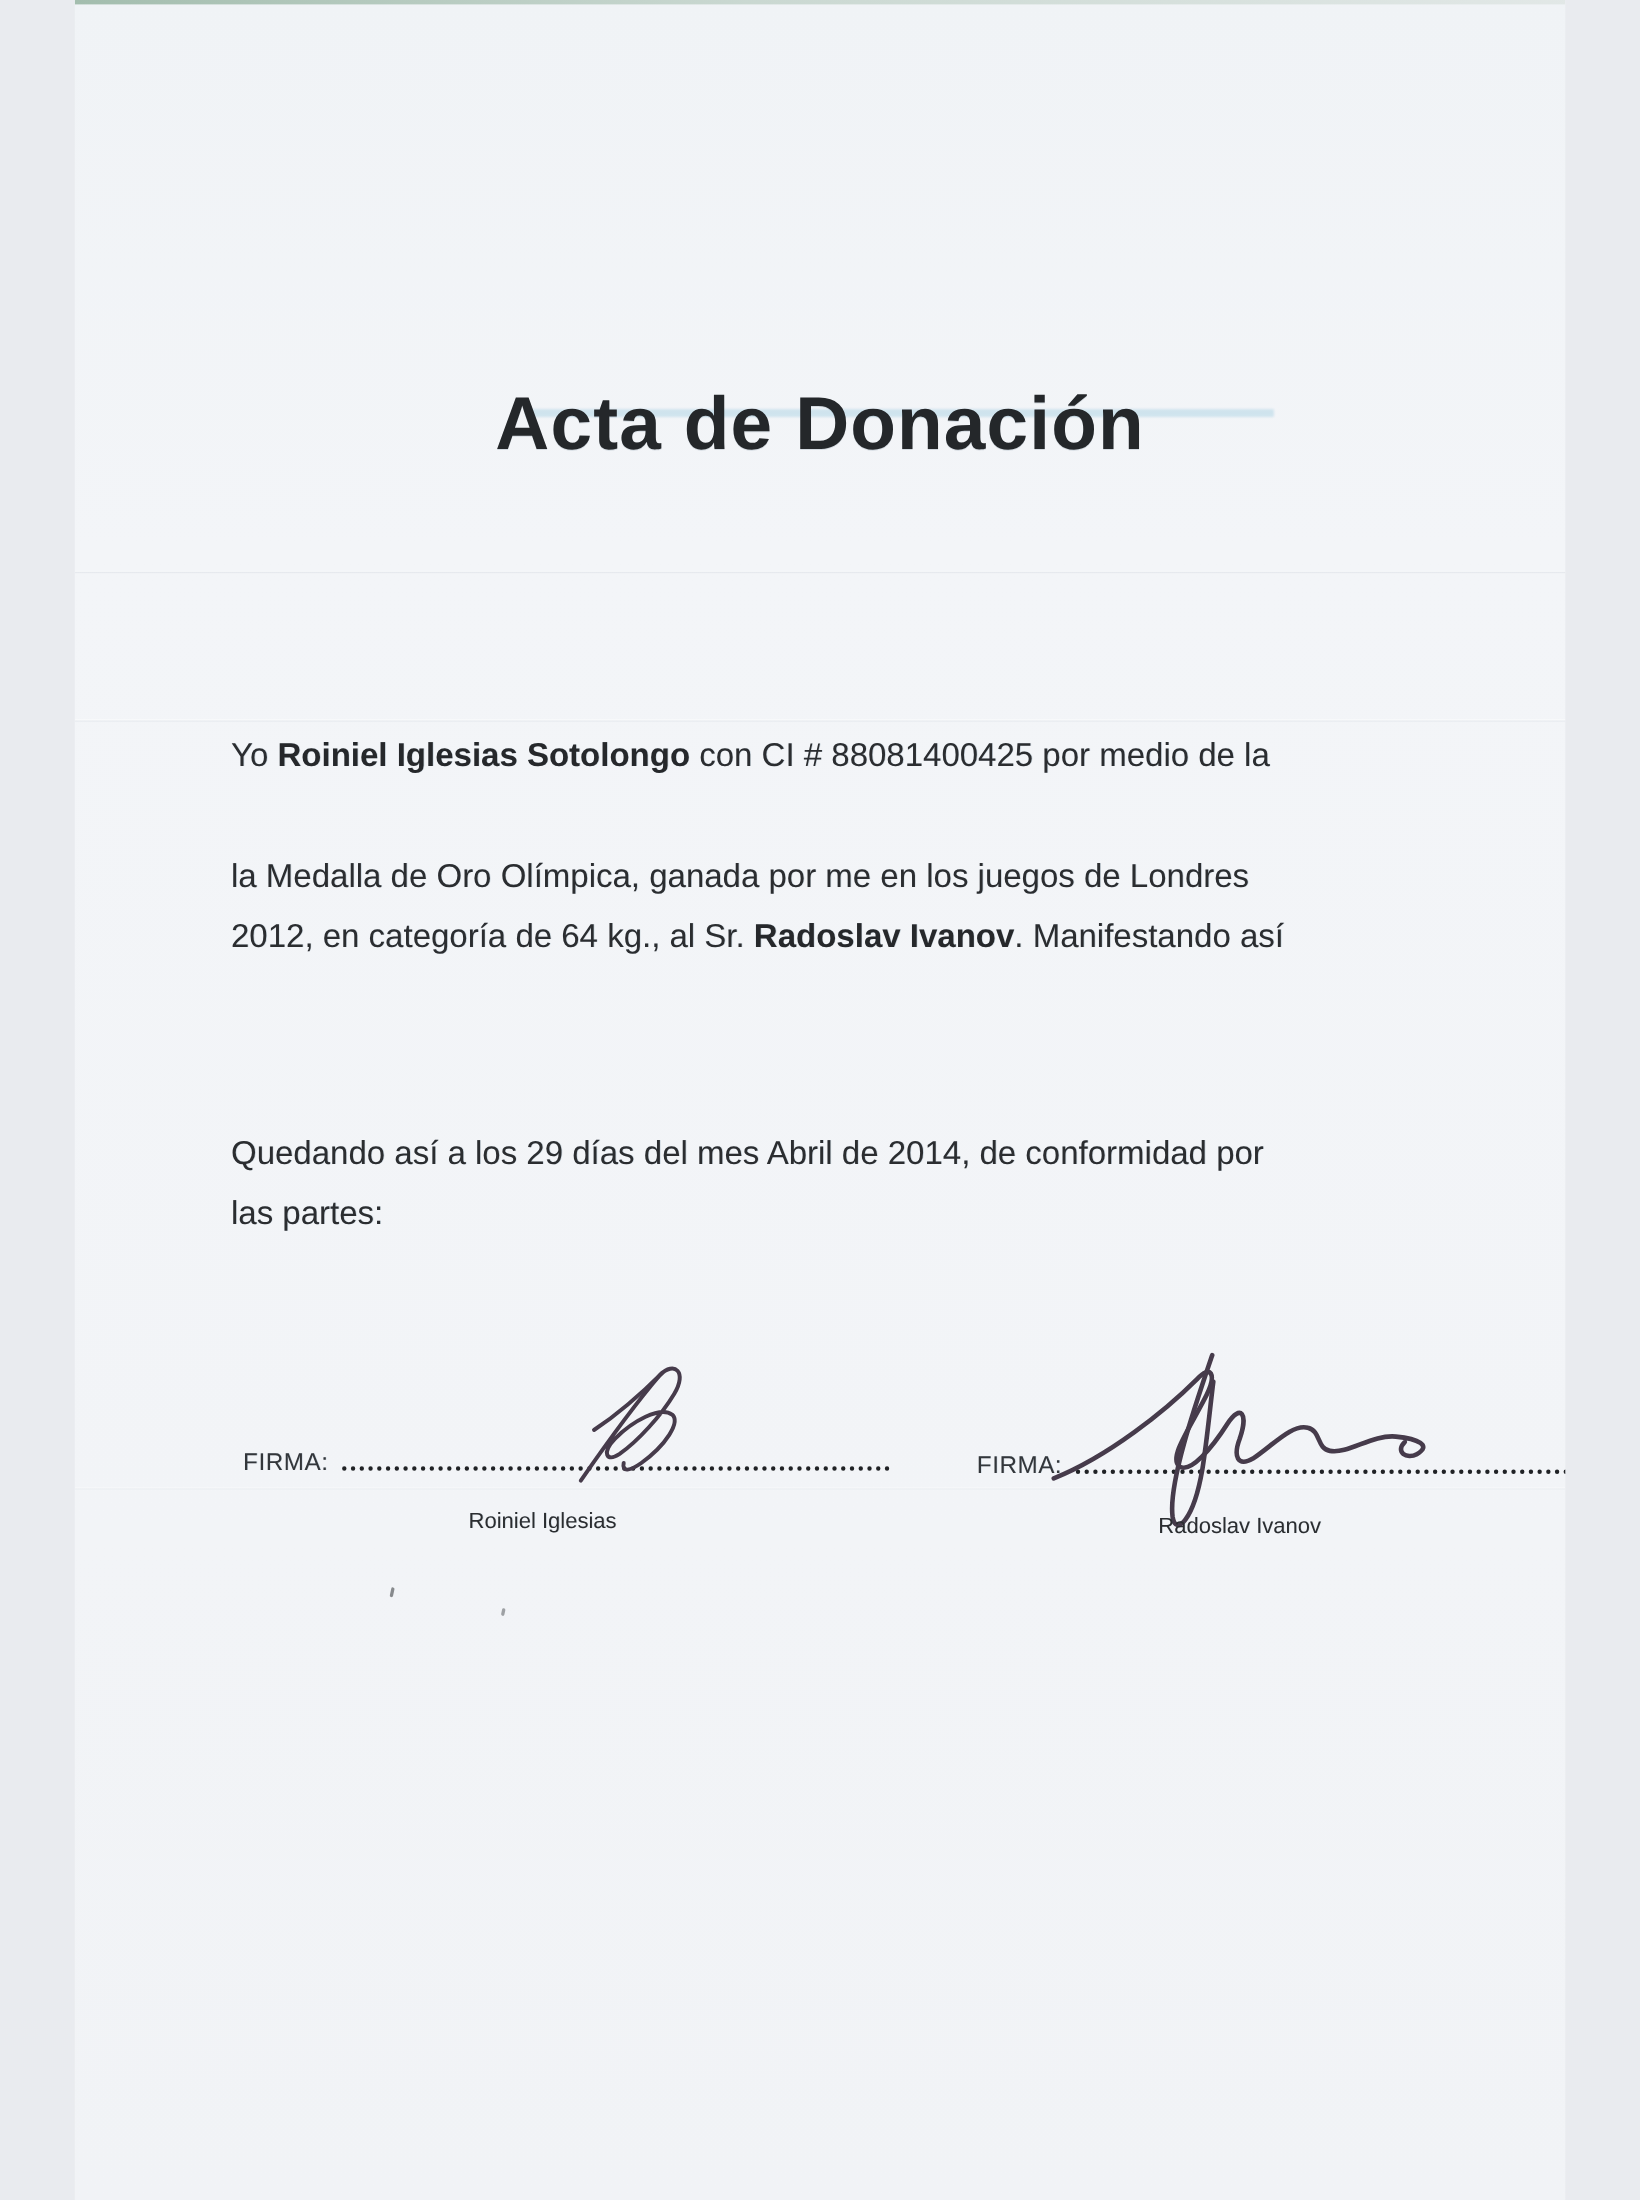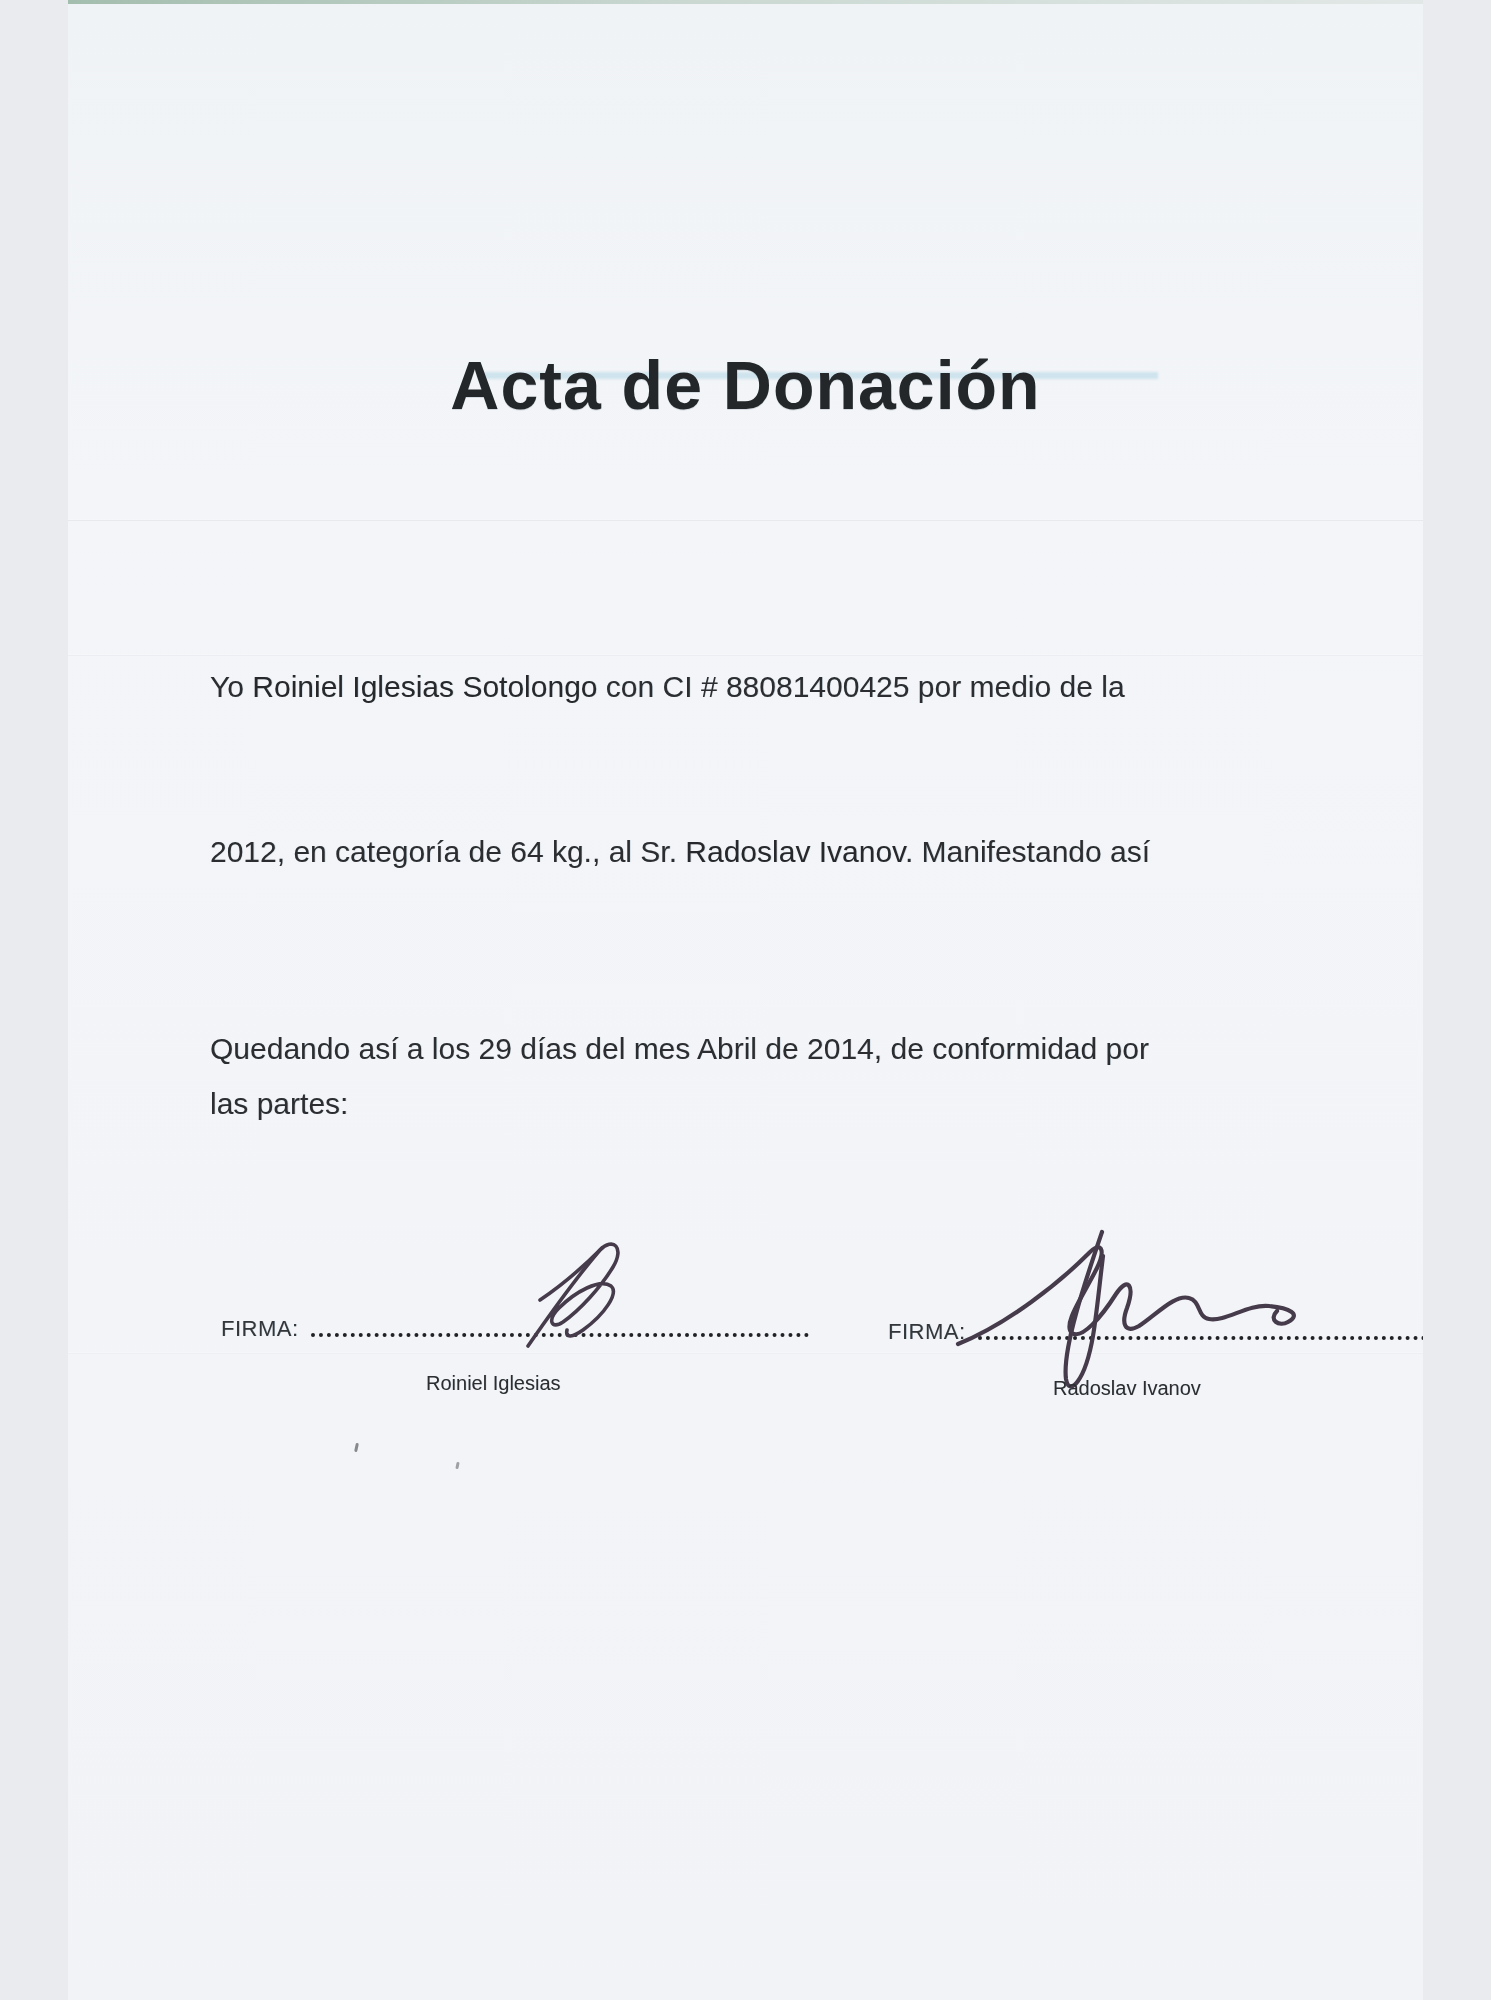--- a/index.html
+++ b/index.html
@@ -44,21 +44,21 @@
 
   
   .body-par {
     position: absolute; left: 142px; margin: 0;
     font-size: 30px; line-height: 55px; white-space: nowrap;
     color: #2b2d30;
     text-shadow: 0.6px 0 0 rgba(70,110,135,0.22);
   }
   .body-par.p1 { top: 659px; }
   .body-par.p2 { top: 1021px; }
-  .body-par strong { font-weight: normal; color: #26282b; }
+  .body-par strong { font-weight: bold; color: #26282b; }
 
   
   .sig-group { position: absolute; display: flex; align-items: flex-end; }
   .sig-group.left  { left: 153px; top: 1316px; }
   .sig-group.right { left: 820px; top: 1319px; }
   .sig-label {
     font-size: 22px; letter-spacing: 0.5px; color: #33363a;
     text-shadow: 0.5px 0 0 rgba(70,110,135,0.3);
   }
   .sig-line {
@@ -94,21 +94,21 @@
   <div class="crease c3"></div>
   <div class="title-streak"></div>
   <div class="speck s1"></div>
   <div class="speck s2"></div>
 
   <h1 class="doc-title">Acta de Donación</h1>
 
   <p class="body-par p1">
     <span>Yo </span><strong>Roiniel Iglesias Sotolongo</strong><span> con CI # 88081400425 por medio de la</span><br>
     <br>
-    <br>
+    <span>la Medalla de Oro Olímpica, ganada por me en los juegos de Londres</span><br>
     <span>2012, en categoría de 64 kg., al Sr. </span><strong>Radoslav Ivanov</strong><span>. Manifestando así</span><br>
   </p>
 
   <p class="body-par p2">
     <span>Quedando así a los 29 días del mes Abril de 2014, de conformidad por</span><br>
     <span>las partes:</span>
   </p>
 
   <div class="sig-group left">
     <span class="sig-label">FIRMA:</span>

